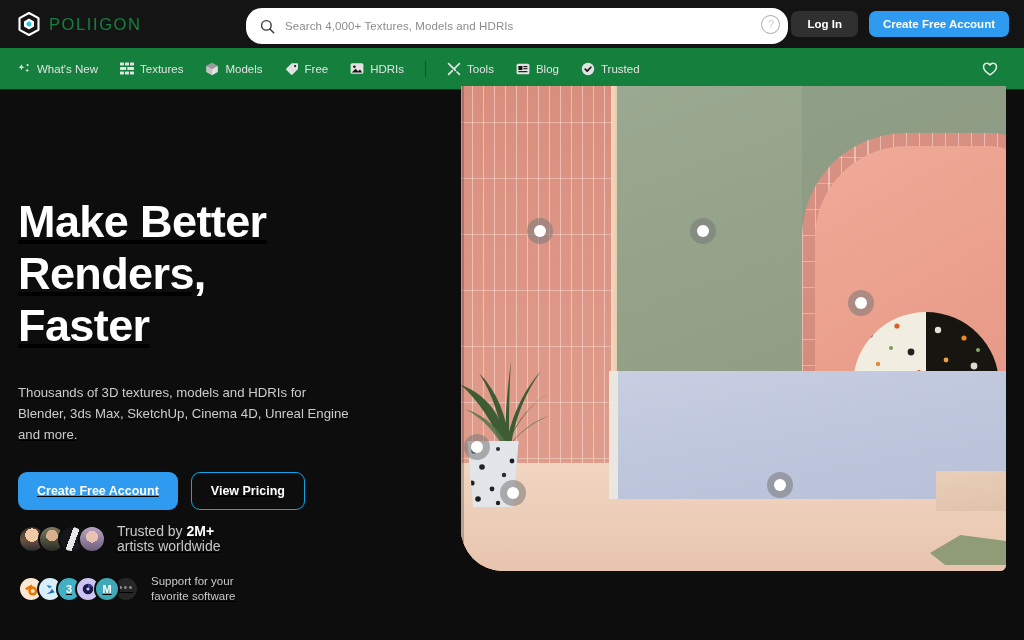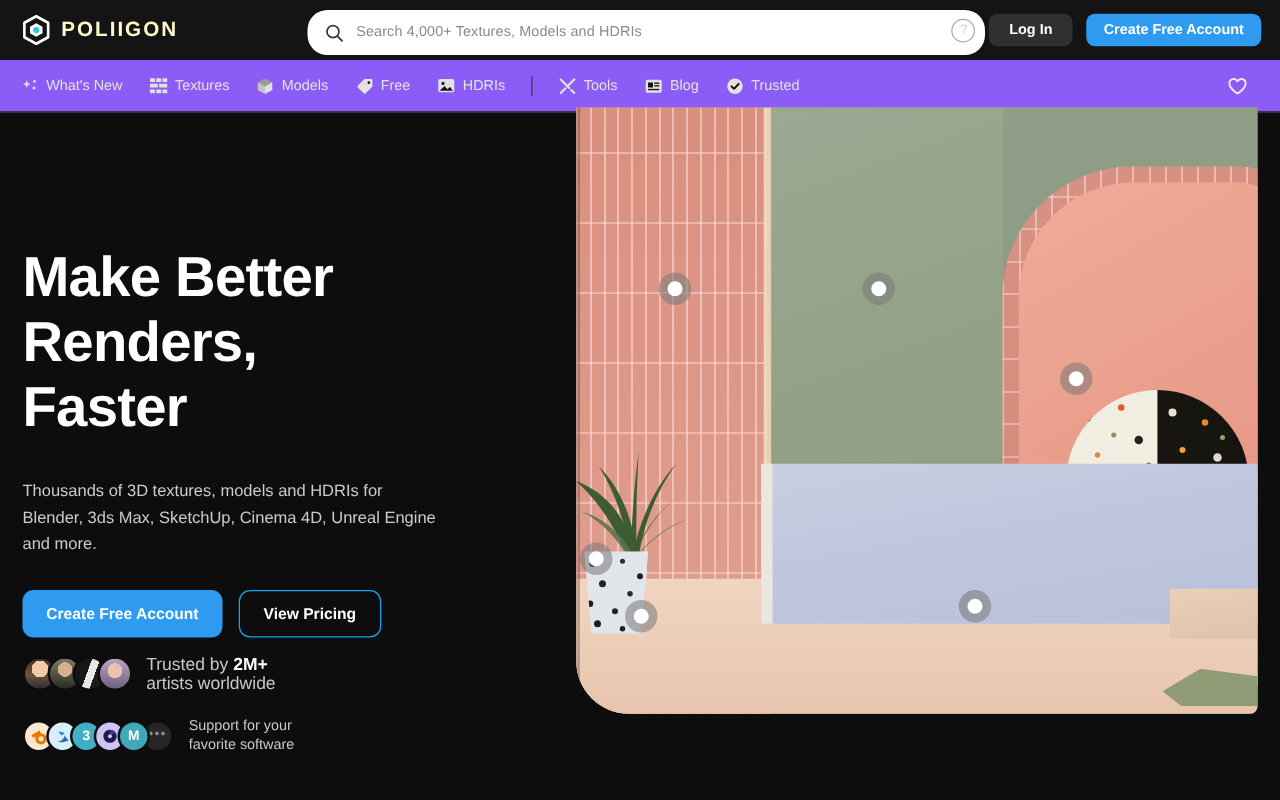--- a/index.html
+++ b/index.html
@@ -13,21 +13,21 @@
 
   
   .topbar {
     position:absolute; top:0; left:0; width:1024px; height:48px;
     background:#141414;
     display:flex; align-items:center;
   }
   .brand { display:flex; align-items:center; gap:9px; margin-left:18px; width:200px; }
   .brand-mark { width:22px; height:24px; position:relative; flex:0 0 auto; }
   .brand-name {
-    color:#fef9c3; font-size:16.5px; font-weight:700; letter-spacing:1.6px;
+    color:#15803d; font-size:16.5px; font-weight:400; letter-spacing:1.6px;
   }
   .search-wrap {
     position:absolute; left:246px; top:8px; width:542px; height:36px;
   }
   .search-box {
     width:100%; height:100%; background:#fff; border-radius:16px;
     display:flex; align-items:center; padding:0 14px; gap:10px;
   }
   .search-ph { color:#8b8b8b; font-size:11.5px; letter-spacing:.1px; }
   .topright {
@@ -44,36 +44,36 @@
     padding:7px 16px; border-radius:7px; cursor:pointer; border:none;
   }
   .cfa-btn {
     background:#2e9bf0; color:#fff; font-size:11.5px; font-weight:600;
     padding:7px 14px; border-radius:7px; cursor:pointer; border:none;
   }
 
   
   .navbar {
     position:absolute; top:48px; left:0; width:1024px; height:42px;
-    background:#8b5cf6; border-bottom:1px solid #242424;
+    background:#15803d; border-bottom:1px solid #242424;
     display:flex; align-items:center;
   }
   .nav-items { display:flex; align-items:center; margin-left:17px; gap:0; }
   .nav-item {
     display:flex; align-items:center; gap:6px;
     padding:0 11px; height:42px; cursor:pointer;
     color:#e2e2e2; font-size:11.5px; font-weight:500; white-space:nowrap;
   }
   .nav-item:first-child { padding-left:0; }
   .nav-sep { width:1px; height:16px; background:#3a3a3a; margin:0 10px; }
   .nav-icon { width:14px; height:14px; display:flex; align-items:center; justify-content:center; flex:0 0 auto; }
   .fav-icon { position:absolute; right:25px; top:12px; width:18px; height:18px; cursor:pointer; }
 
   
-  .hero-left { position:absolute; left:18px; top:196px; width:400px; }
+  .hero-left { position:absolute; left:18px; top:196px; width:400px;text-decoration:underline; }
   .headline {
     color:#fff; font-size:45px; line-height:52px; font-weight:700;
     letter-spacing:-0.6px; white-space:pre-line; max-width:330px;
   }
   .subhead {
     color:#cbcbcb; font-size:13.2px; line-height:21px; margin-top:30px;
     max-width:332px;
   }
   .cta-row { display:flex; align-items:center; gap:13px; margin-top:27px; }
   .cta-primary {

